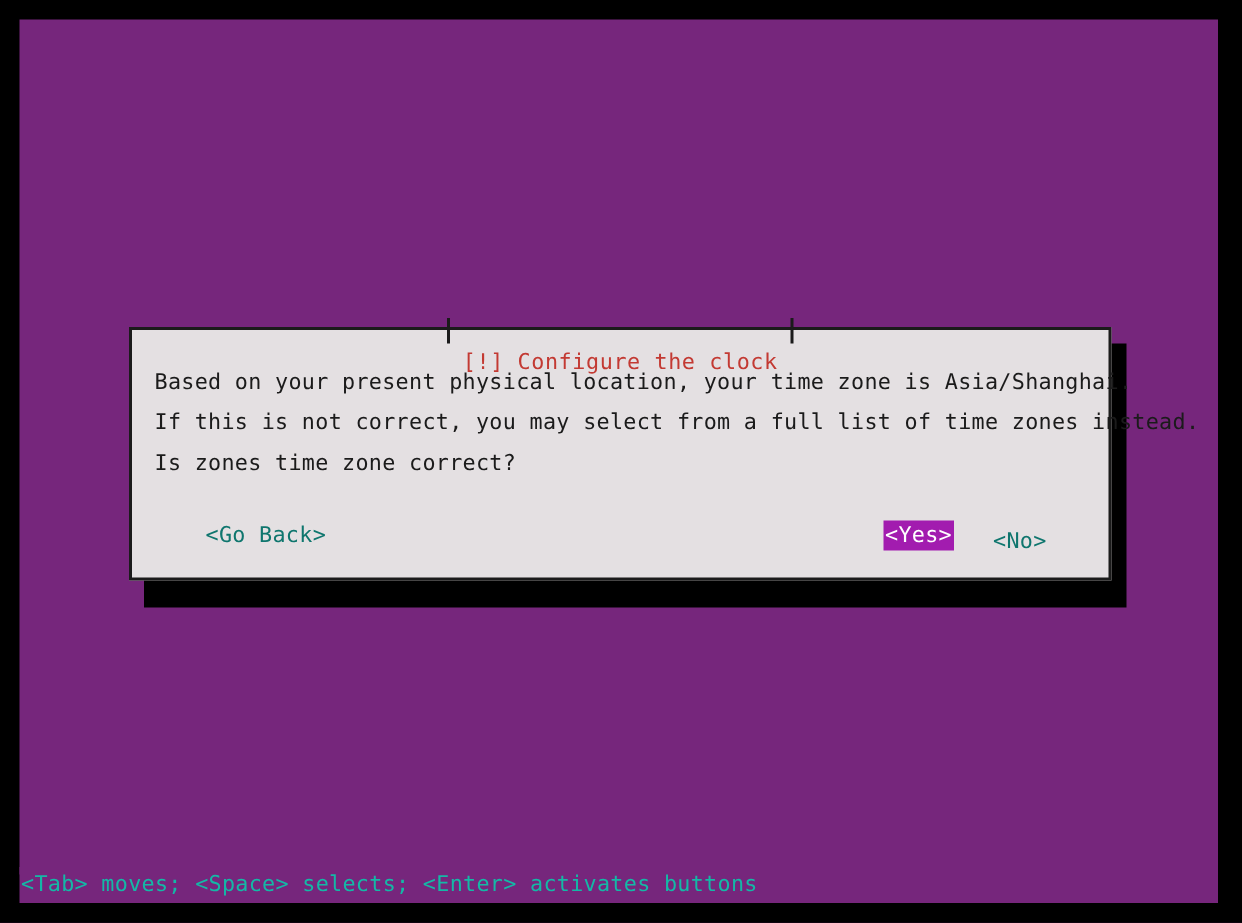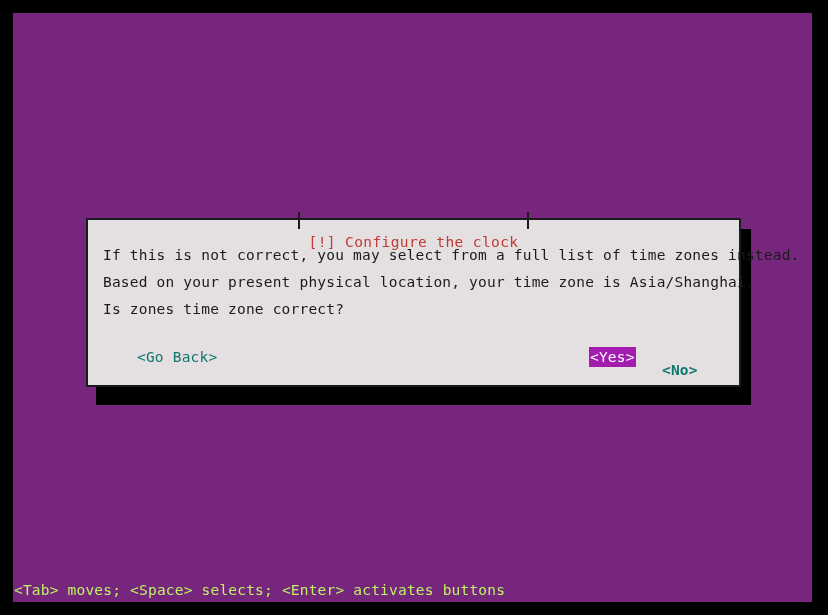--- a/index.html
+++ b/index.html
@@ -113,35 +113,35 @@
     color: #0f766e;
     white-space: pre;
     padding: 0 1px;
   }
   .btn.selected {
     background: #a21caf;
     color: #ffffff;
   }
   #btn-goback { left: 48px; top: 0; }
   #btn-yes    { left: 501px; top: 0; }
-  #btn-no     { left: 573px; top: 13px; font-weight: bold; }
+  #btn-no     { left: 573px; top: 4px; }
 
   
   #statusbar {
     position: absolute;
     left: 13px;
     bottom: 13px;
     width: 799px;
     height: 24px;
     background: #76267c;
     display: flex;
     align-items: center;
   }
   #statusbar-text {
-    color: #bef264;
+    color: #14b8a6;
     font-size: 14.5px;
     line-height: 20px;
     letter-spacing: 0.2px;
     white-space: pre;
     padding-left: 1px;
   }
 </style>
 </head>
 <body>
 
@@ -153,22 +153,22 @@
 
   <div id="dialog">
 
     <div id="dialog-titlebar">
       <div class="title-tick"></div>
       <div id="dialog-title">[!] Configure the clock</div>
       <div class="title-tick"></div>
     </div>
 
     <div id="dialog-body">
+      <div class="body-line">Based on your present physical location, your time zone is Asia/Shanghai.</div>
       <div class="body-line">If this is not correct, you may select from a full list of time zones instead.</div>
-      <div class="body-line">Based on your present physical location, your time zone is Asia/Shanghai.</div>
       <div class="body-line">Is zones time zone correct?</div>
     </div>
 
     <div id="button-row">
       <div id="btn-goback" class="btn">&lt;Go Back&gt;</div>
       <div id="btn-yes" class="btn selected">&lt;Yes&gt;</div>
       <div id="btn-no" class="btn">&lt;No&gt;</div>
     </div>
 
   </div>

